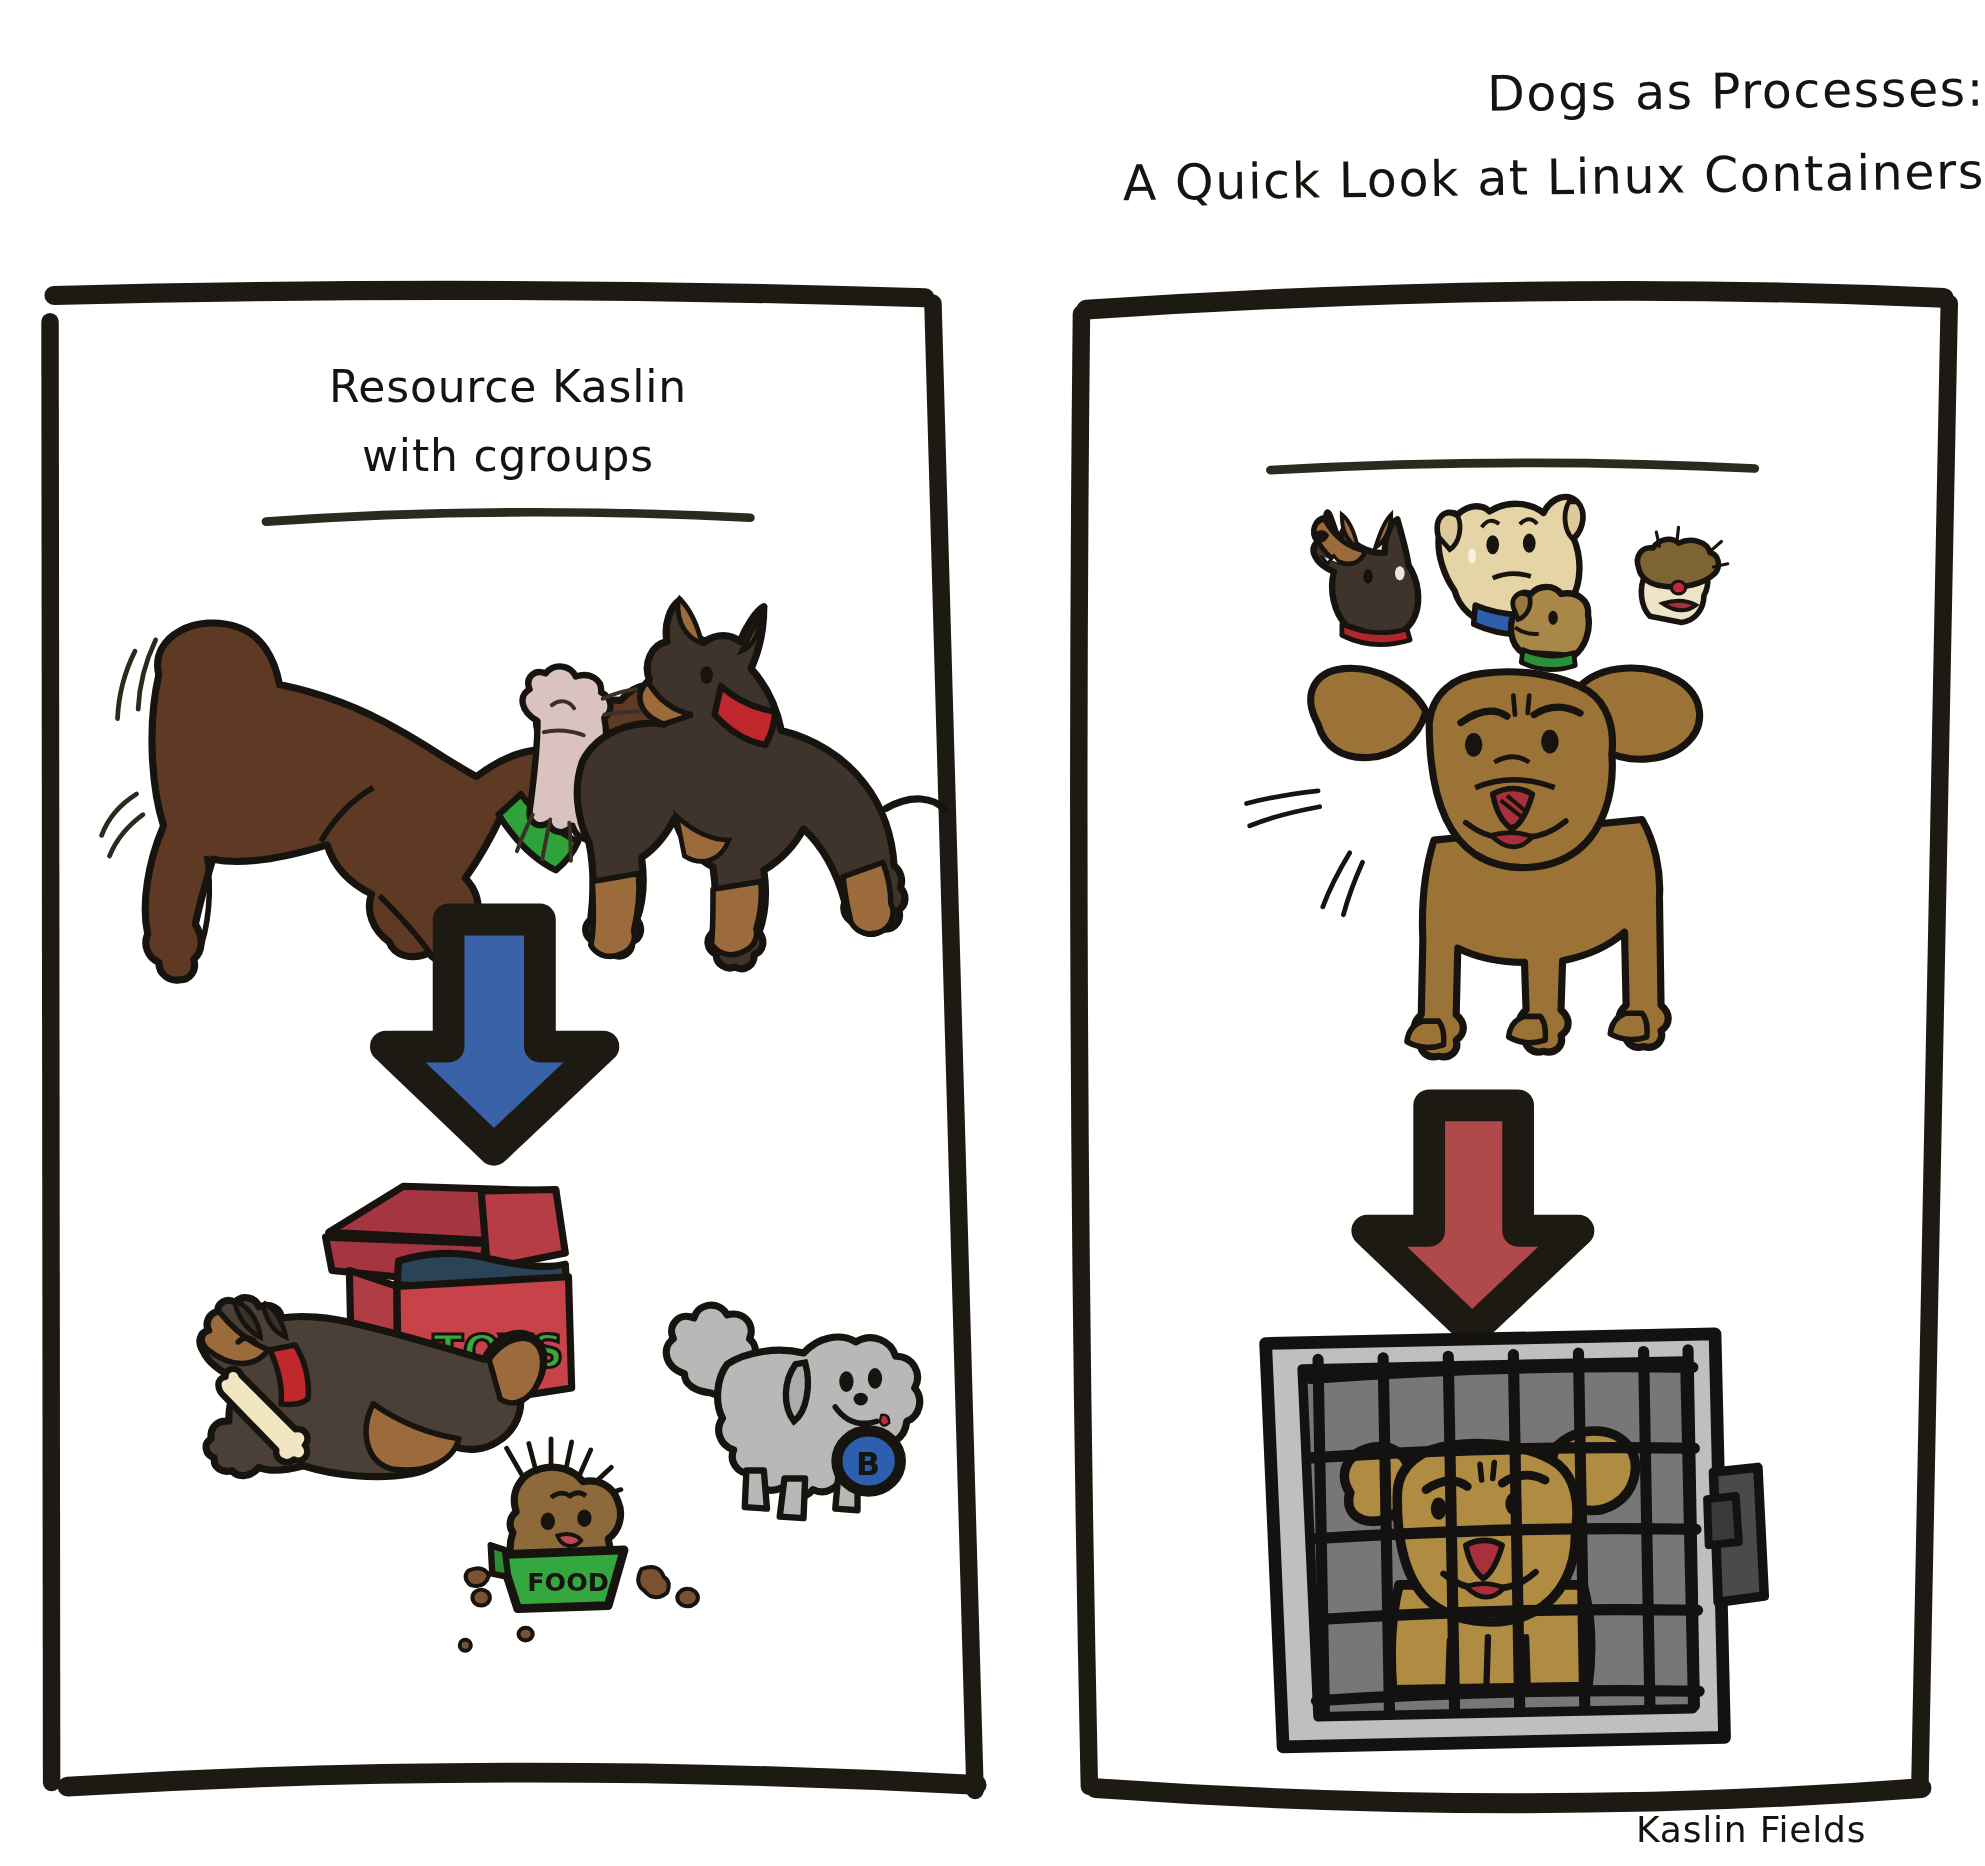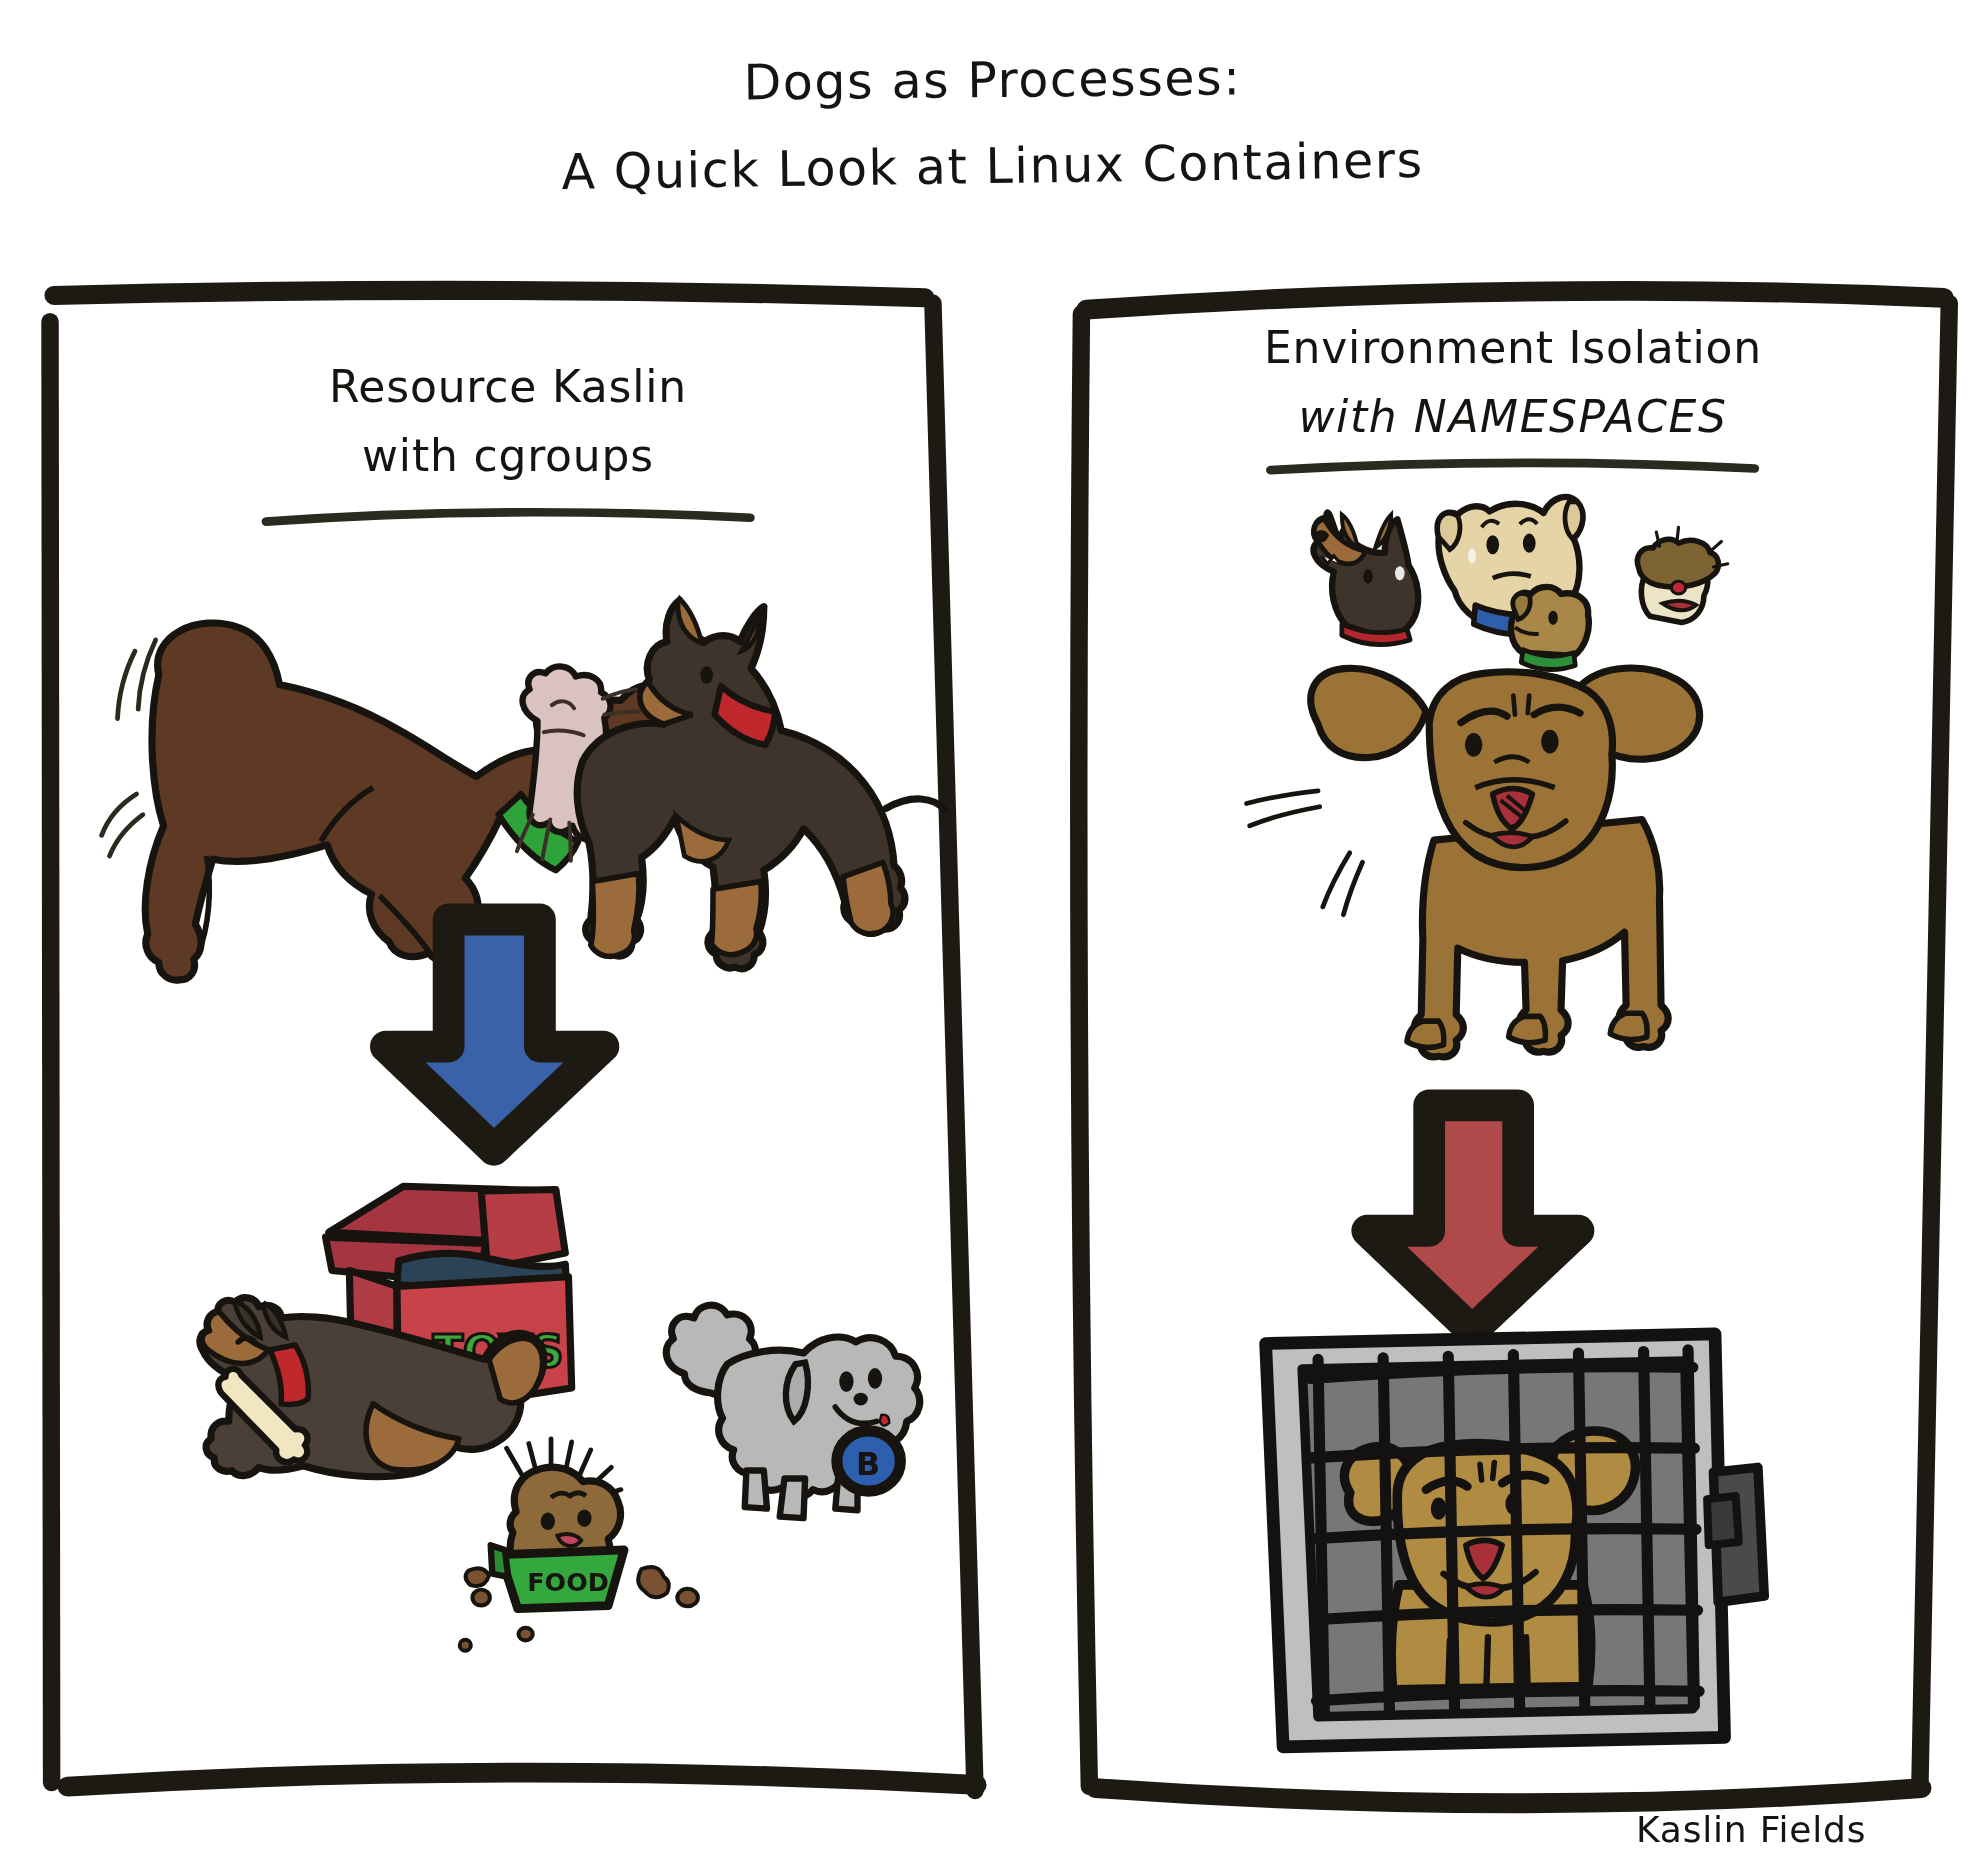--- a/index.html
+++ b/index.html
@@ -1,21 +1,21 @@
 <!DOCTYPE html>
 <html style="font-size:12.7px"><head>
 <meta charset="utf-8">
 <style>
   html,body{margin:0;padding:0;background:#ffffff;}
   body{width:1985px;height:1866px;overflow:hidden;
        font-family:"DejaVu Sans", sans-serif;}
   #stage{position:relative;width:1985px;height:1866px;background:#fff;}
 
   
-  .title-wrap{position:absolute;left:0;top:52px;width:1985px;text-align:center;}
+  .title-wrap{position:absolute;left:0;top:71px;width:1985px;text-align:right;}
   .title-line1{font-family:"DejaVu Sans", sans-serif;font-size:49px;
       letter-spacing:1.6px;color:#161410;font-weight:400;
       transform:rotate(-0.6deg);}
   .title-line2{font-family:"DejaVu Sans", sans-serif;font-size:49px;
       letter-spacing:1.6px;color:#161410;font-weight:400;margin-top:29px;
       transform:rotate(-0.8deg);}
 
   
   .panel-head{position:absolute;text-align:center;color:#161410;}
   .ph-l1{font-size:44px;letter-spacing:0.8px;}
@@ -37,24 +37,20 @@
   <div class="title-wrap">
     <div class="title-line1">Dogs as Processes:</div>
     <div class="title-line2">A Quick Look at Linux Containers</div>
   </div>
 
   <div class="panel-head" style="left:103px;top:361px;width:810px;">
     <div class="ph-l1">Resource Kaslin</div>
     <div class="ph-l2">with cgroups</div>
   </div>
 
-  <div class="panel-head" style="left:1112px;top:322px;width:802px;">
-    <div class="ph-l1">Environment Isolation</div>
-    <div class="ph-l2 italic">with NAMESPACES</div>
-  </div>
 
   <div class="signature" style="left:1636px;top:1809px;">Kaslin Fields</div>
 
   <svg class="layer" viewBox="0 0 2500 2350" xmlns="http://www.w3.org/2000/svg">
 
     <g>
       <path d="M 63 405 L 65 2245" stroke="#1C1A12" stroke-width="22" stroke-linecap="round" fill="none"></path>
       <path d="M 68 372 Q 620 358 1165 375" stroke="#1C1A12" stroke-width="24" stroke-linecap="round" fill="none"></path>
       <path d="M 1175 382 Q 1205 1300 1228 2255" stroke="#1C1A12" stroke-width="22" stroke-linecap="round" fill="none"></path>
       <path d="M 85 2250 Q 640 2216 1230 2248" stroke="#1C1A12" stroke-width="25" stroke-linecap="round" fill="none"></path>

